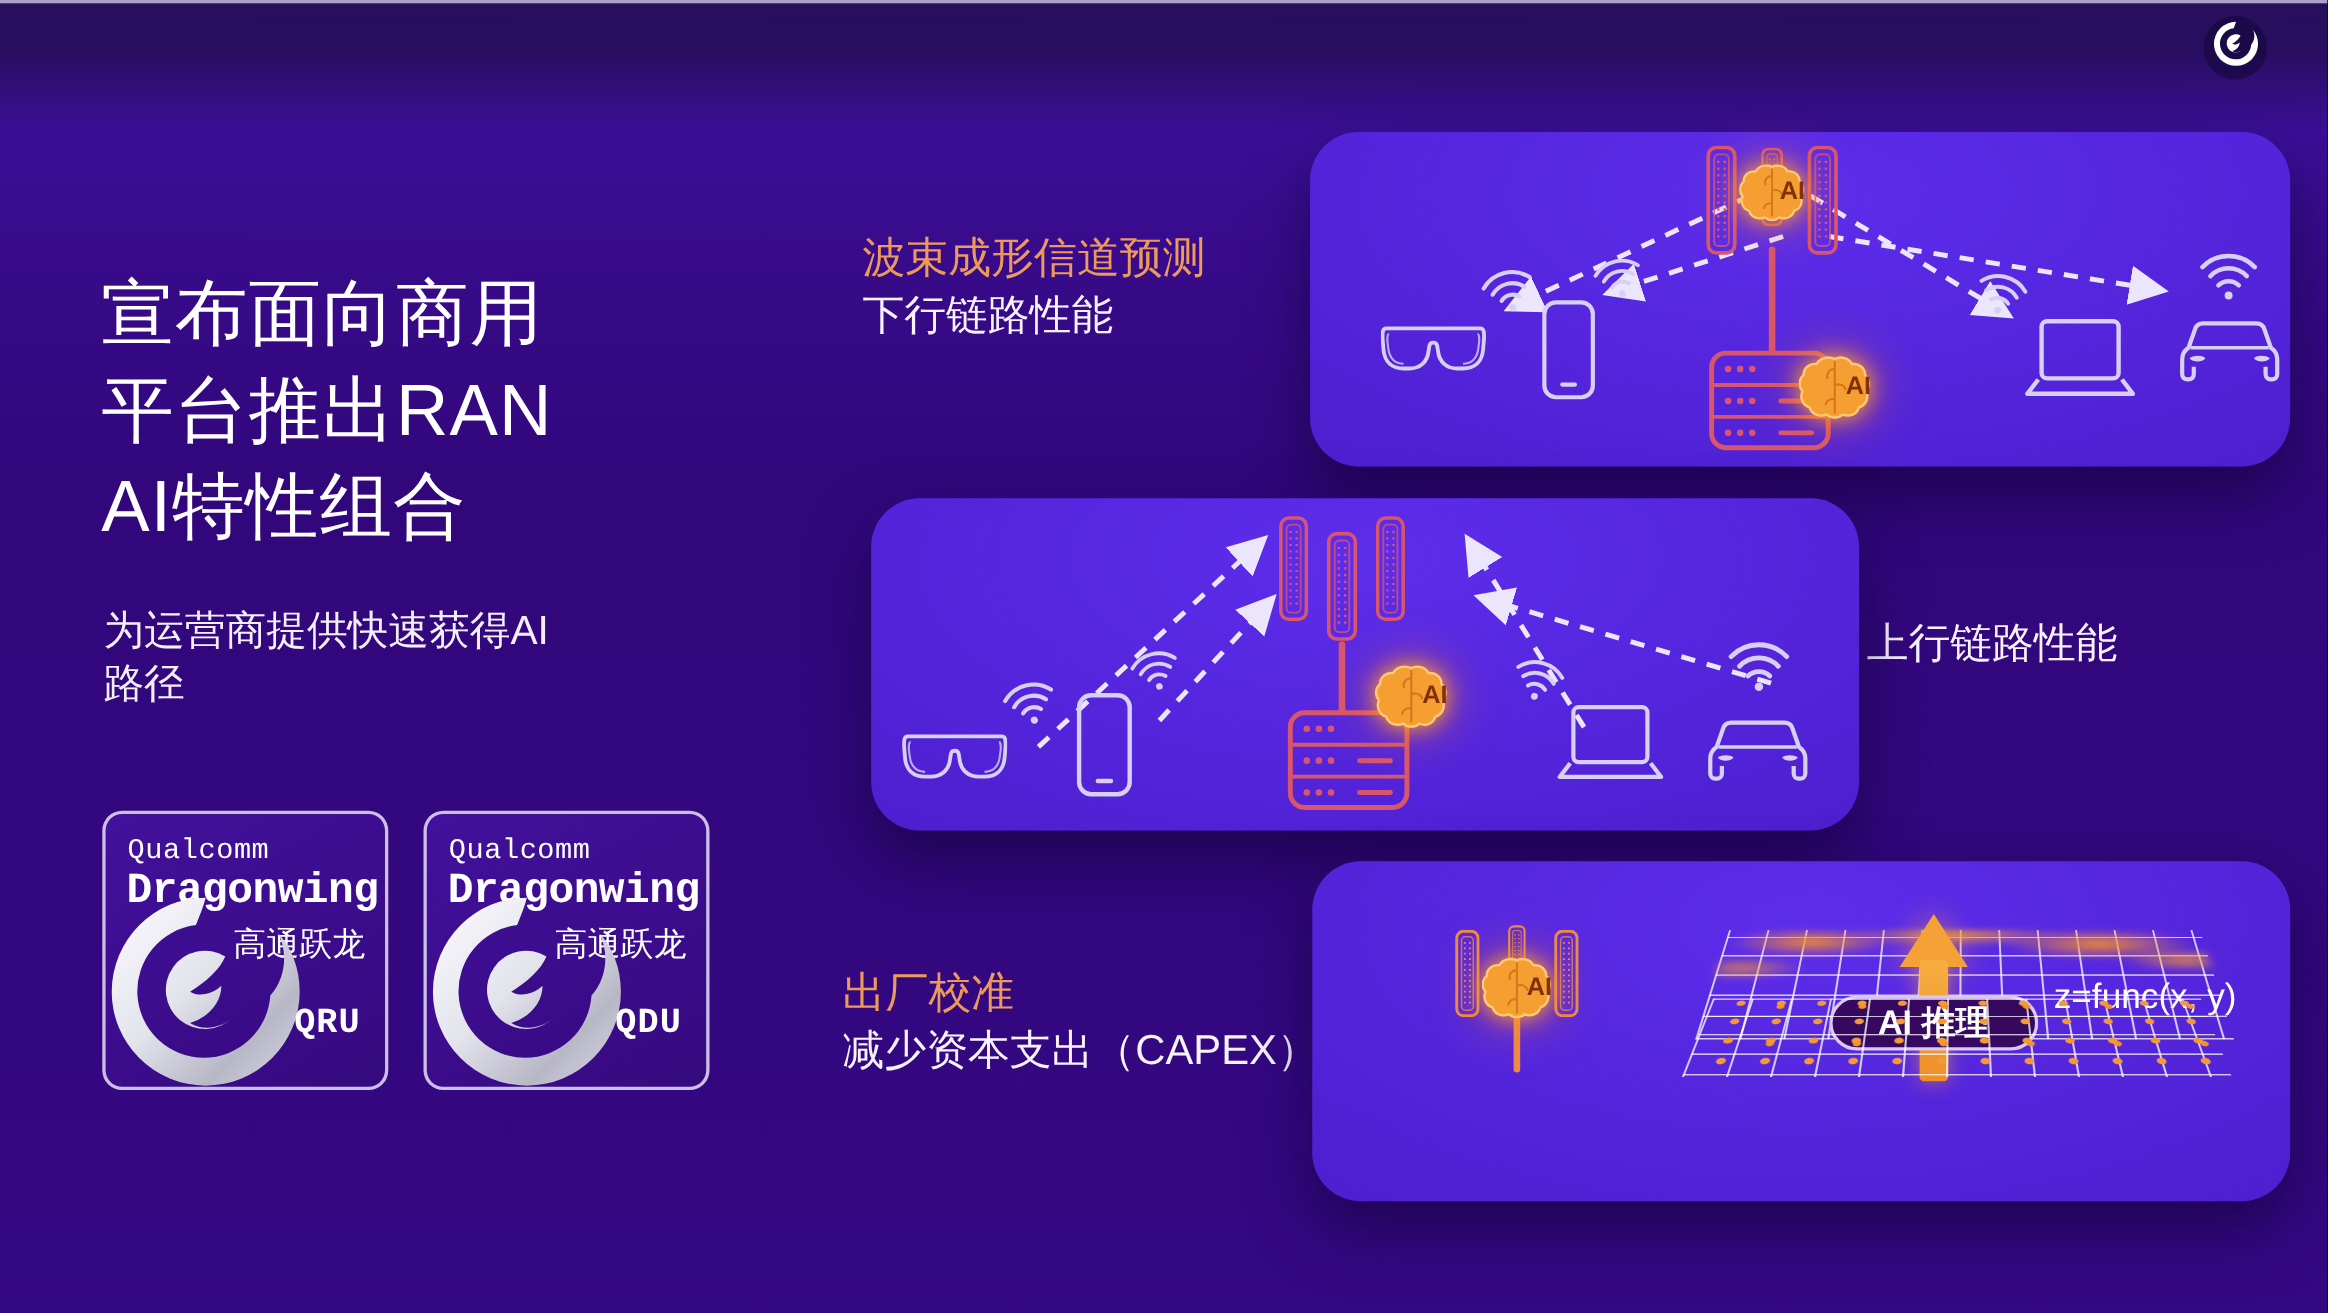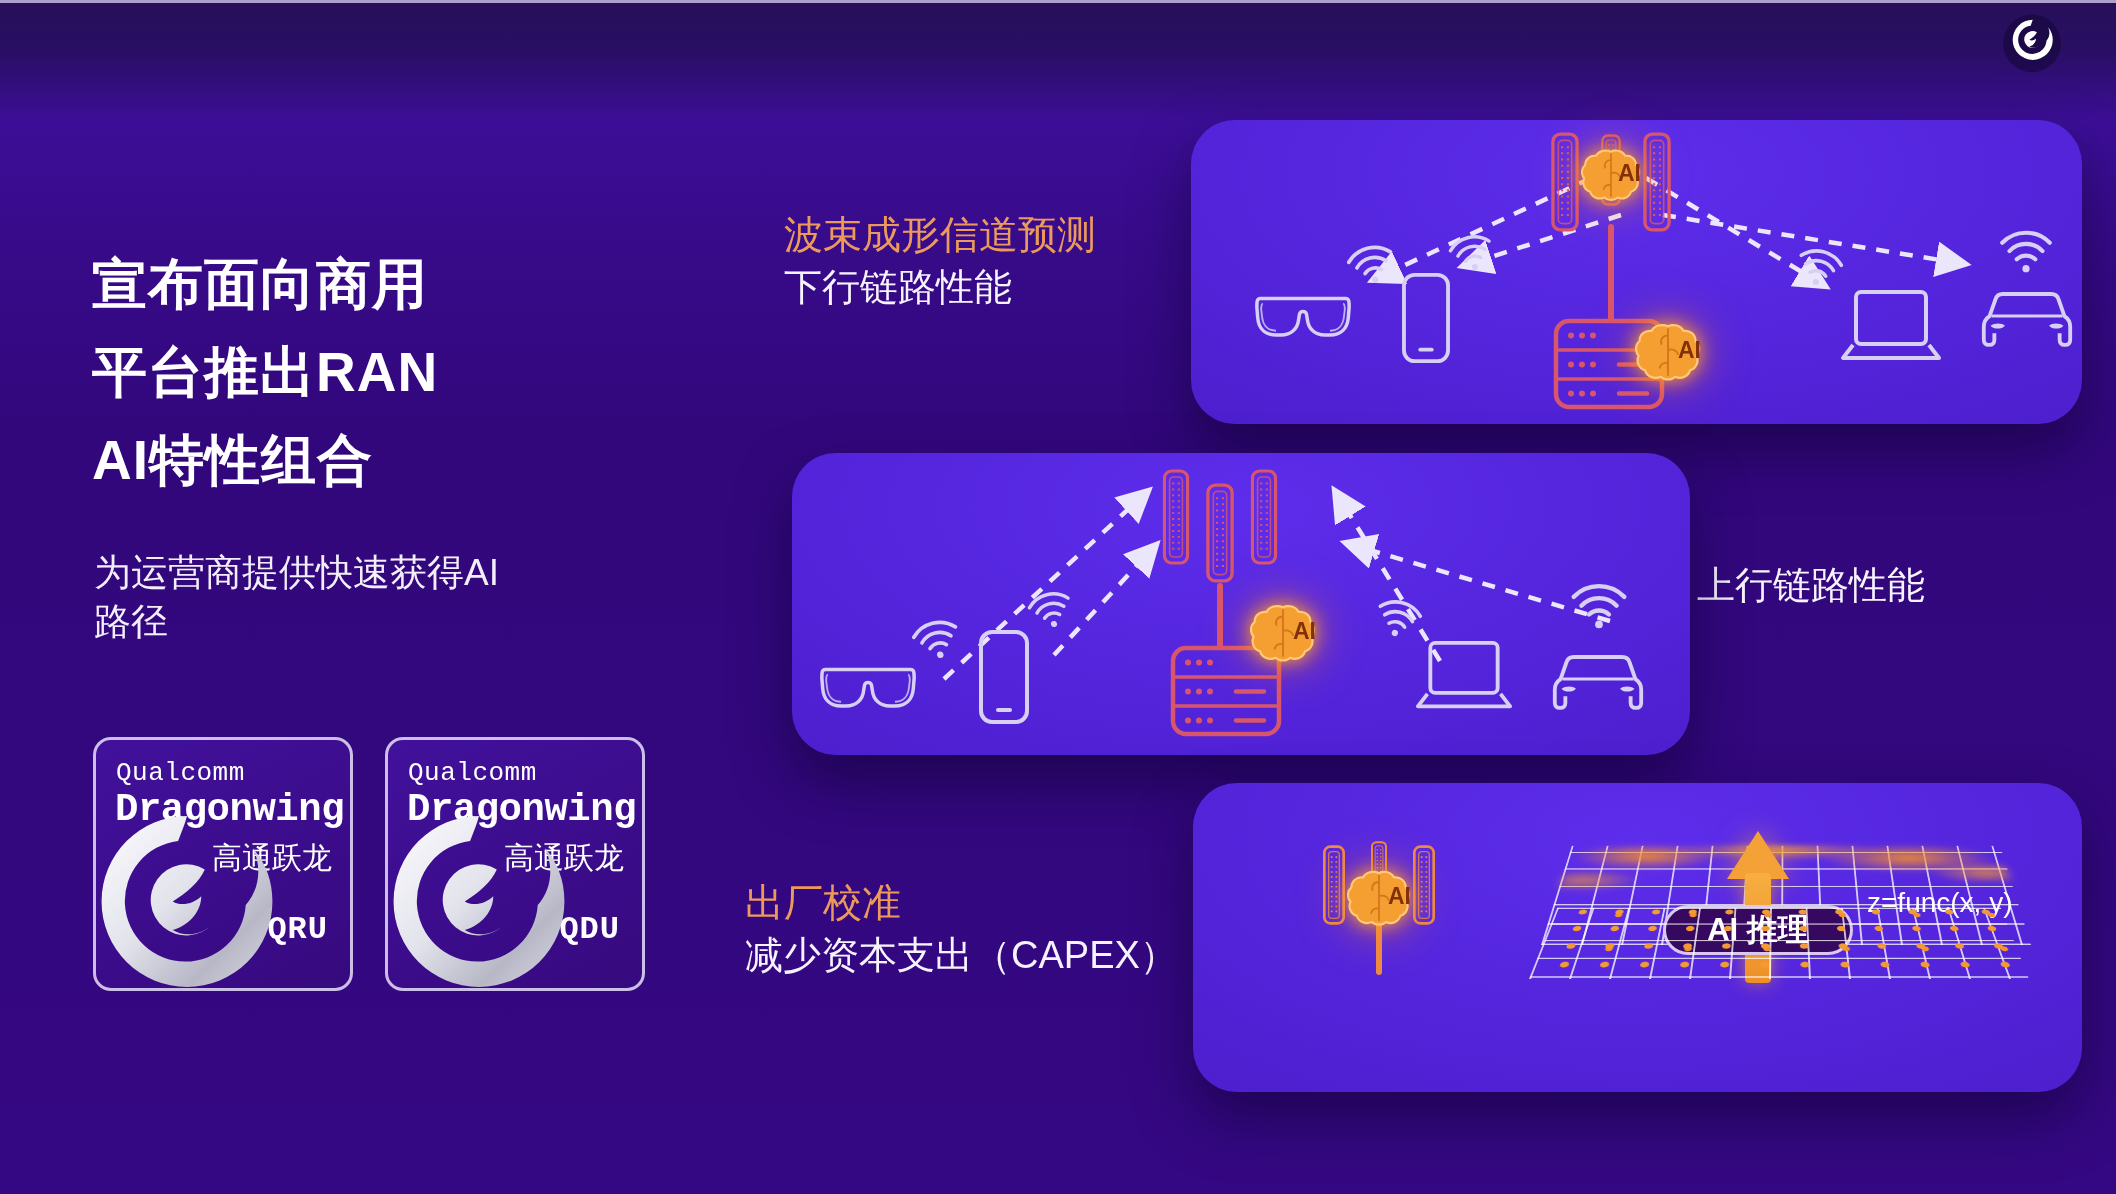--- a/index.html
+++ b/index.html
@@ -5,21 +5,21 @@
   html,body{margin:0;padding:0;background:#120233;}
   .slide{
     position:relative; width:2116px; height:1194px; overflow:hidden;
     font-family:"Liberation Sans", sans-serif;
     background:linear-gradient(180deg,#27105a 0px,#290e62 48px,#3c0e97 120px,#370a88 260px,#32077c 430px,#33077e 820px,#350883 1194px);
   }
   .topline{position:absolute;left:0;top:0;width:2116px;height:3px;background:rgba(205,198,232,.8);}
   
   .logo{position:absolute;left:1996px;top:6px;width:72px;height:72px;}
   
-  .headline{position:absolute;left:92px;top:240px;color:#ffffff;font-size:55px;line-height:88px;font-weight:700;letter-spacing:1px;}
+  .headline{position:absolute;left:92px;top:240px;color:#ffffff;font-size:66px;line-height:88px;font-weight:400;letter-spacing:1px;}
   .subtitle{position:absolute;left:94px;top:548px;color:#f2eefa;font-size:37px;line-height:49px;font-weight:400;}
   
   .badge{position:absolute;top:737px;width:260px;height:254px;border:3px solid rgba(229,222,248,.85);border-radius:18px;
          background:linear-gradient(150deg,#41119c 0%,#3a0b87 70%,#360a7e 100%);box-sizing:border-box;overflow:hidden;font-family:Liberation Mono, monospace;}
   .badge .brand{position:absolute;left:20px;top:18px;color:#ffffff;font-size:26px;font-weight:500;letter-spacing:.5px;}
   .badge .product{position:absolute;left:19px;top:48px;color:#ffffff;font-size:39px;font-weight:600;letter-spacing:-.5px;}
   .badge .cn{position:absolute;right:18px;top:98px;color:#ffffff;font-size:30px;font-weight:500;}
   .badge .model{position:absolute;right:22px;bottom:40px;color:#ffffff;font-size:32px;font-weight:700;letter-spacing:1px;}
   .badge .swirl{position:absolute;left:2px;bottom:-6px;width:178px;height:185px;}
   
@@ -55,21 +55,21 @@
   .dots-layer{position:absolute;inset:0;background-image:
       radial-gradient(circle, #f49a35 4px, transparent 5px),
       radial-gradient(circle, #f3912b 3.5px, transparent 4.5px);
       background-size:41px 30px, 83px 59px;background-position:10px 7px, 30px 18px;}
   .up-arrow-shaft{position:absolute;width:26px;background:linear-gradient(180deg,#f7ae41,#ee8f28);border-radius:4px;
       box-shadow:0 0 18px rgba(250,160,50,.55);}
   .up-arrow-head{position:absolute;width:0;height:0;border-left:31px solid transparent;border-right:31px solid transparent;
       border-bottom:48px solid #f4a238;filter:drop-shadow(0 0 14px rgba(250,160,50,.6));}
   .pill{position:absolute;box-sizing:border-box;border:3px solid #d9c8f2;border-radius:26px;background:#37085f;
       color:#ffffff;font-size:31px;font-weight:700;display:flex;align-items:center;justify-content:center;}
-  .formula{position:absolute;color:#ffffff;font-size:28px;font-weight:500;}
+  .formula{position:absolute;color:#ffffff;font-size:32px;font-weight:500;}
 </style>
 </head>
 <body>
 
 <svg width="0" height="0" style="position:absolute" aria-hidden="true">
   <defs>
     <linearGradient id="silverGrad" x1="0" y1="0" x2="1" y2="1">
       <stop offset="0" stop-color="#fbfbfe"></stop>
         <stop offset=".45" stop-color="#e3e3ec"></stop>
       <stop offset=".75" stop-color="#b7b7c6"></stop>
@@ -174,21 +174,21 @@
     <div class="model">QDU</div>
   </div>
 
   <div class="f-label" style="left:784px;top:212px">
     <div class="f-title">波束成形信道预测</div>
     <div class="f-sub">下行链路性能</div>
   </div>
   <div class="f-label" style="left:1697px;top:556px">
     <div class="f-sub">上行链路性能</div>
   </div>
-  <div class="f-label" style="left:745px;top:880px">
+  <div class="f-label" style="left:766px;top:880px">
     <div class="f-title">出厂校准</div>
     <div class="f-sub">减少资本支出（CAPEX）</div>
   </div>
 
   <div class="panel" style="left:1191px;top:120px;width:891px;height:304px">
     <svg class="arrows" width="891" height="304" viewBox="0 0 891 304">
       <defs>
           <marker id="ah1" markerWidth="9" markerHeight="9" refX="6.5" refY="4" orient="auto">
         <path d="M0,0 L8,4 L0,8 Z" fill="#ece6fd"></path>
           </marker>

